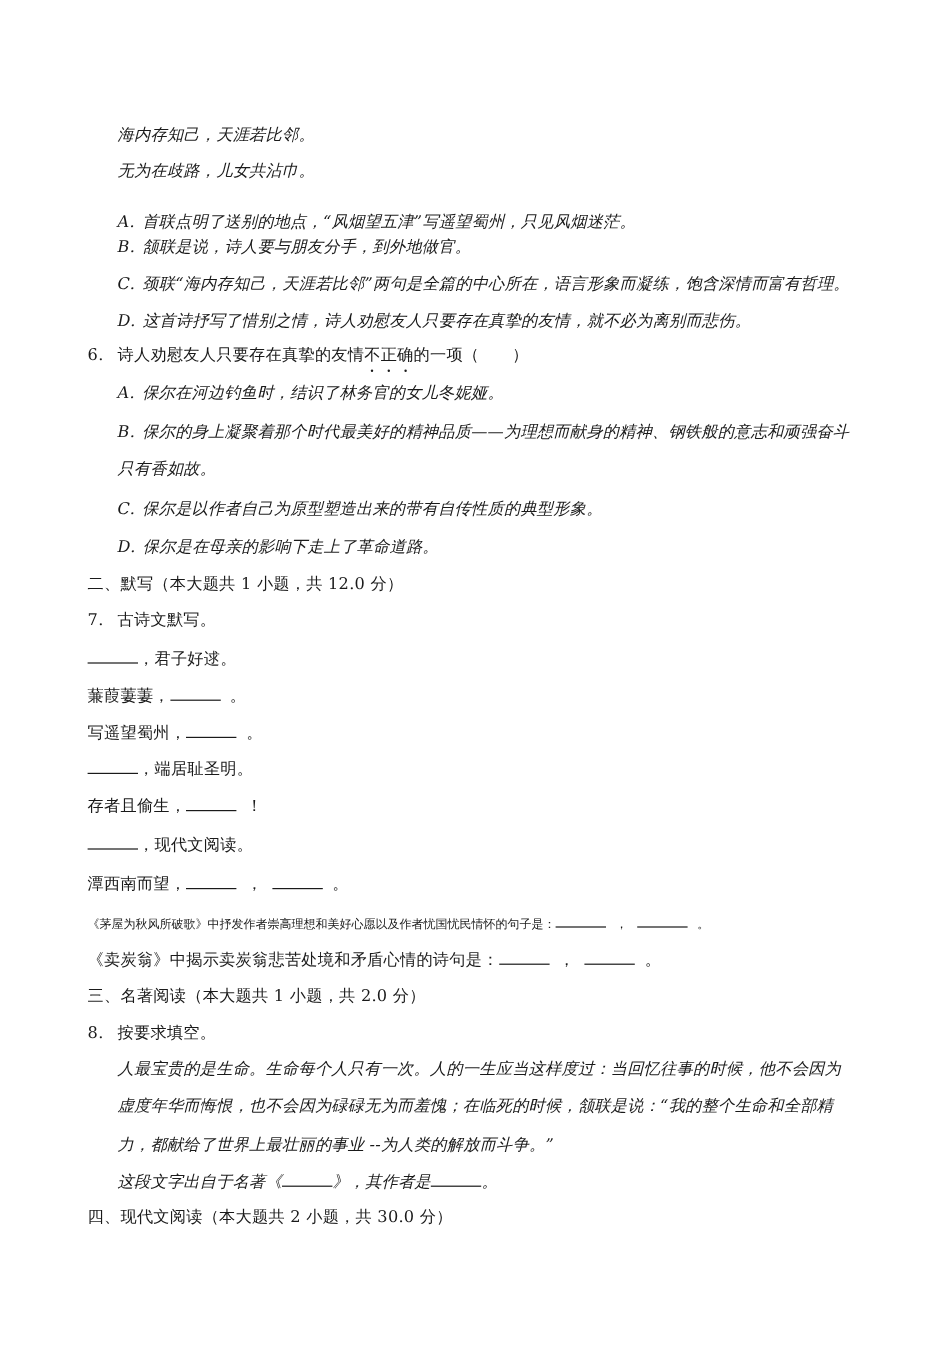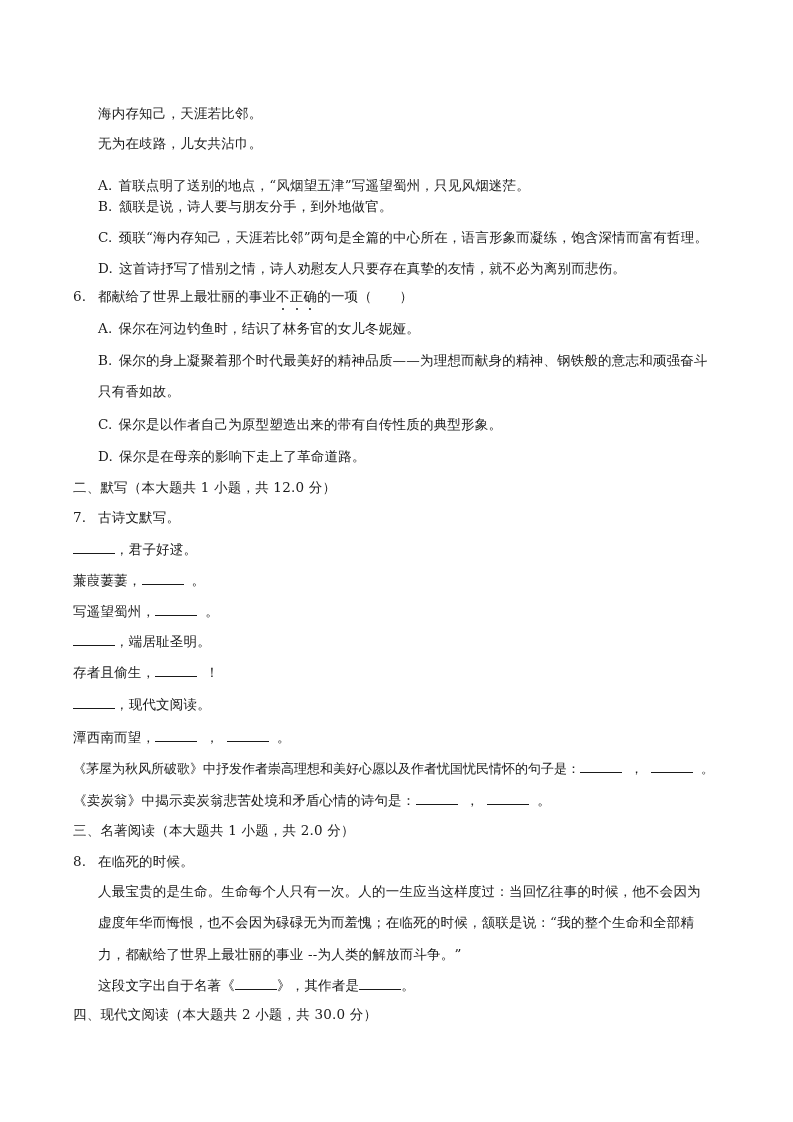--- a/index.html
+++ b/index.html
@@ -6,21 +6,21 @@
   body {
     width: 793px; height: 1122px; position: relative; overflow: hidden;
     font-family: "DejaVu Serif", "Liberation Serif", serif;
     color: #1a1a1a; font-size: 13.5px;
   }
   .line {
     position: absolute; white-space: nowrap; line-height: 18px; height: 18px;
     letter-spacing: 0.2px;
   }
   .l0 { left: 73px; }
-  .l1 { left: 98px; }
+  .l1 { left: 98px; font-style: italic; }
   .num { display: inline-block; width: 25px; }
   .blank { display: inline-block; border-bottom: 1px solid #1a1a1a; height: 12px; vertical-align: baseline; }
   .b42 { width: 42px; }
   .emph { position: relative; display: inline-block; }
   .emph::after {
     content: "";
     position: absolute; left: 50%; bottom: -5px; width: 2px; height: 2px;
     margin-left: -1px; background: #1a1a1a; border-radius: 50%;
   }
   .gap { display: inline-block; width: 6px; }
@@ -38,21 +38,21 @@
   <span>B.</span><span class="gap"></span><span>颔联是说，诗人要与朋友分手，到外地做官。</span>
 </div>
 <div class="line l1" style="top:228px">
   <span>C.</span><span class="gap"></span><span>颈联“海内存知己，天涯若比邻”两句是全篇的中心所在，语言形象而凝练，饱含深情而富有哲理。</span>
 </div>
 <div class="line l1" style="top:259px">
   <span>D.</span><span class="gap"></span><span>这首诗抒写了惜别之情，诗人劝慰友人只要存在真挚的友情，就不必为离别而悲伤。</span>
 </div>
 
 <div class="line l0" style="top:287px">
-  <span class="num">6.</span><span>都献给了世界上最壮丽的事业</span><span class="emph">不</span><span class="emph">正</span><span class="emph">确</span><span>的一项（　　）</span>
+  <span class="num">6.</span><span>诗人劝慰友人只要存在真挚的友情</span><span class="emph">不</span><span class="emph">正</span><span class="emph">确</span><span>的一项（　　）</span>
 </div>
 <div class="line l1" style="top:319px">
   <span>A.</span><span class="gap"></span><span>保尔在河边钓鱼时，结识了林务官的女儿冬妮娅。</span>
 </div>
 <div class="line l1" style="top:351px">
   <span>B.</span><span class="gap"></span><span>保尔的身上凝聚着那个时代最美好的精神品质——为理想而献身的精神、钢铁般的意志和顽强奋斗</span>
 </div>
 <div class="line l1" style="top:382px">只有香如故。</div>
 <div class="line l1" style="top:415px">
   <span>C.</span><span class="gap"></span><span>保尔是以作者自己为原型塑造出来的带有自传性质的典型形象。</span>
@@ -80,30 +80,30 @@
 </div>
 <div class="line l0" style="top:663px">
   <span>存者且偷生，</span><span class="blank b42"></span><span style="margin-left:8px">！</span>
 </div>
 <div class="line l0" style="top:695px">
   <span class="blank b42"></span><span>，现代文阅读。</span>
 </div>
 <div class="line l0" style="top:728px">
   <span>潭西南而望，</span><span class="blank b42"></span><span style="margin:0 8px">，</span><span class="blank b42"></span><span style="margin-left:8px">。</span>
 </div>
-<div class="line l0" style="top:760px; font-size:13px; letter-spacing:0">
+<div class="line l0" style="top:760px; font-size:10px; letter-spacing:0">
   <span>《茅屋为秋风所破歌》中抒发作者崇高理想和美好心愿以及作者忧国忧民情怀的句子是：</span><span class="blank b42"></span><span style="margin:0 8px">，</span><span class="blank b42"></span><span style="margin-left:8px">。</span>
 </div>
 <div class="line l0" style="top:791px">
   <span>《卖炭翁》中揭示卖炭翁悲苦处境和矛盾心情的诗句是：</span><span class="blank b42"></span><span style="margin:0 8px">，</span><span class="blank b42"></span><span style="margin-left:8px">。</span>
 </div>
 
 <div class="line l0" style="top:821px">三、名著阅读（本大题共 1 小题，共 2.0 分）</div>
 <div class="line l0" style="top:852px">
-  <span class="num">8.</span><span>在临死的时候。</span>
+  <span class="num">8.</span><span>按要求填空。</span>
 </div>
 <div class="line l1" style="top:882px">人最宝贵的是生命。生命每个人只有一次。人的一生应当这样度过：当回忆往事的时候，他不会因为</div>
 <div class="line l1" style="top:913px">虚度年华而悔恨，也不会因为碌碌无为而羞愧；在临死的时候，颔联是说：“我的整个生命和全部精</div>
 <div class="line l1" style="top:945px">力，都献给了世界上最壮丽的事业 --为人类的解放而斗争。”</div>
 <div class="line l1" style="top:976px">
   <span>这段文字出自于名著《</span><span class="blank b42"></span><span>》，其作者是</span><span class="blank b42"></span><span>。</span>
 </div>
 
 <div class="line l0" style="top:1005px">四、现代文阅读（本大题共 2 小题，共 30.0 分）</div>
 

